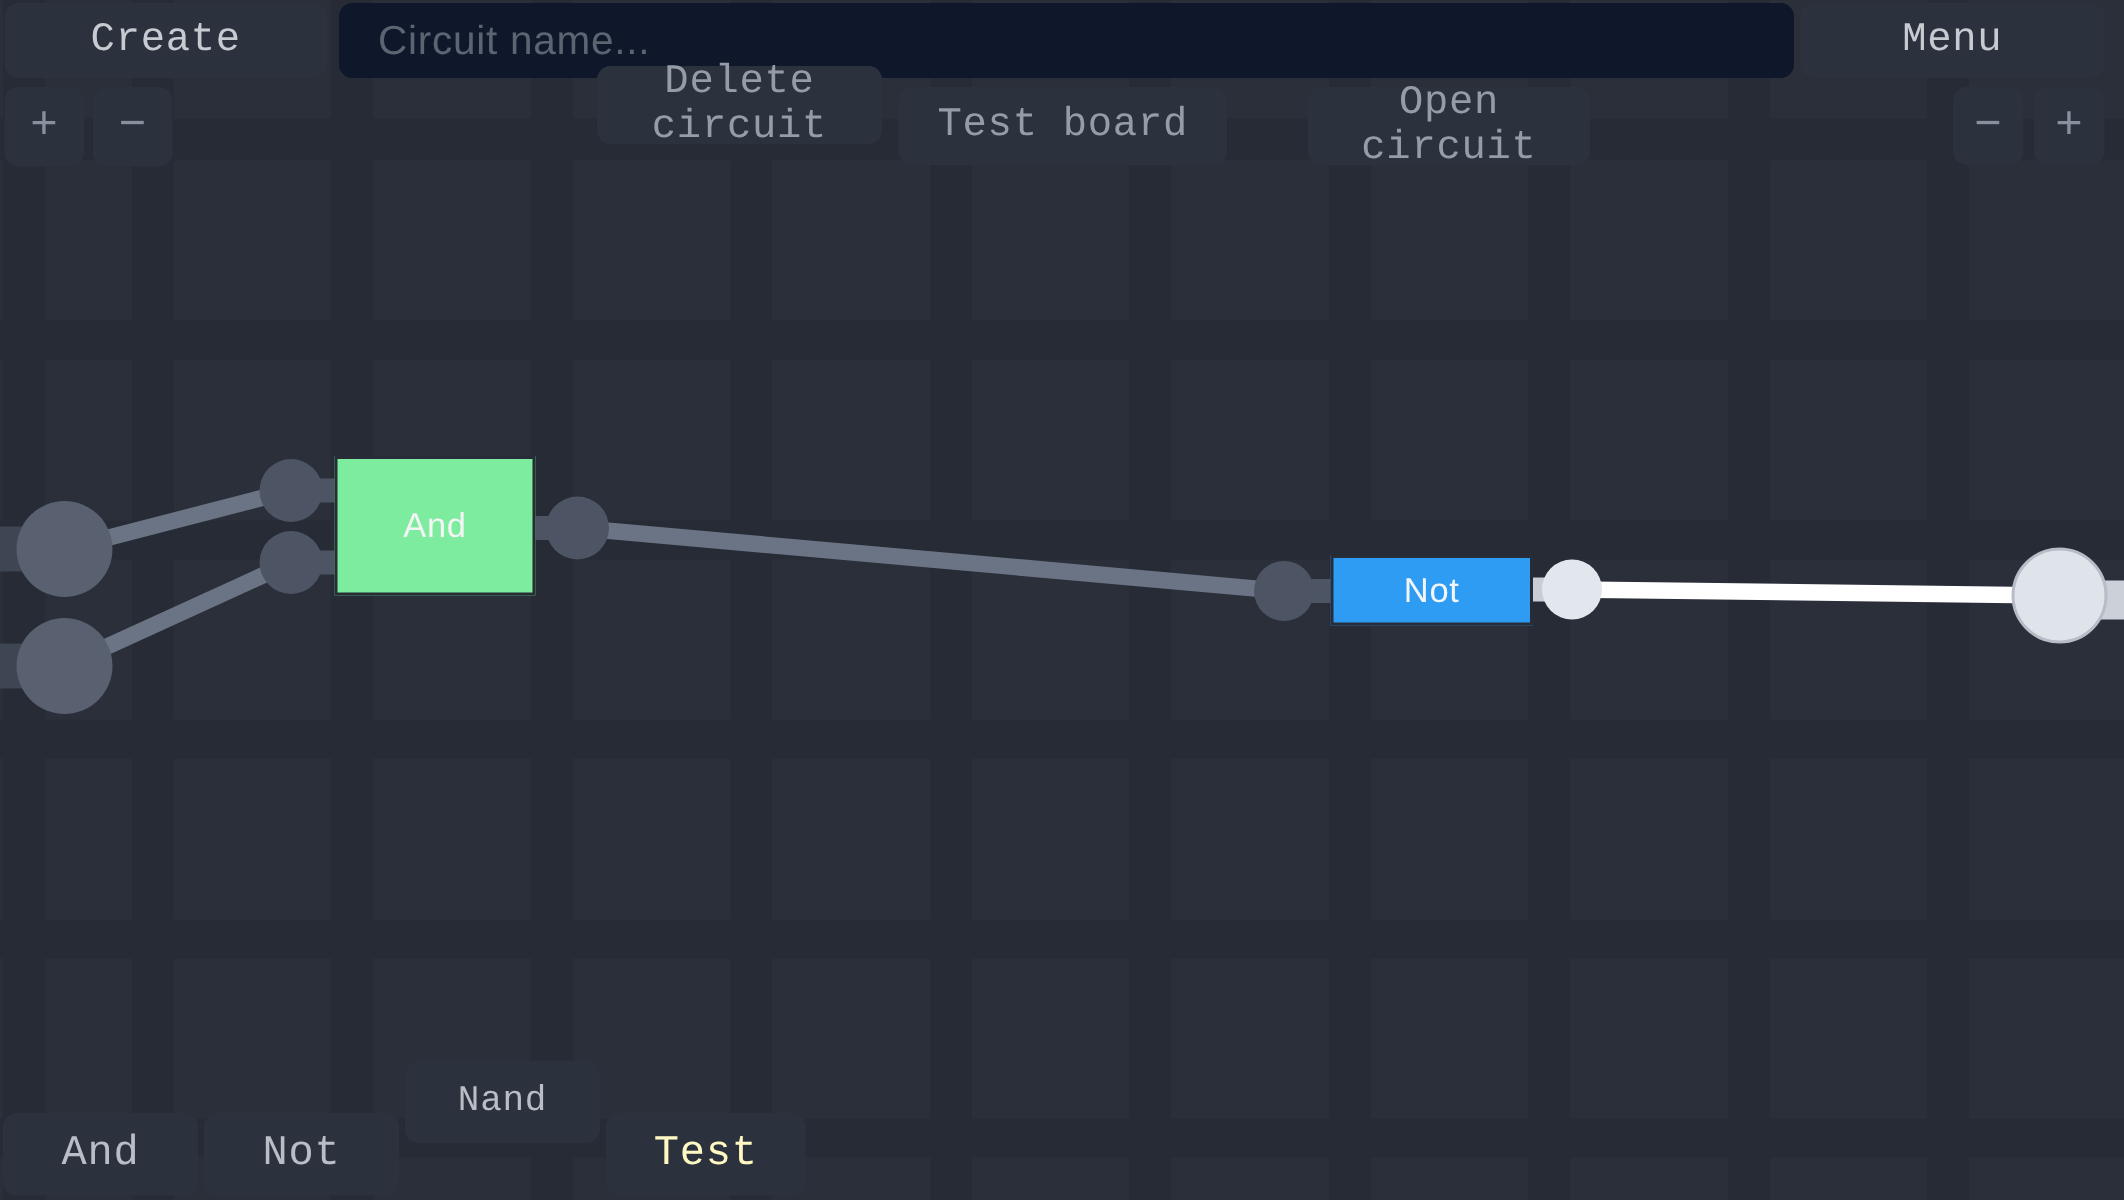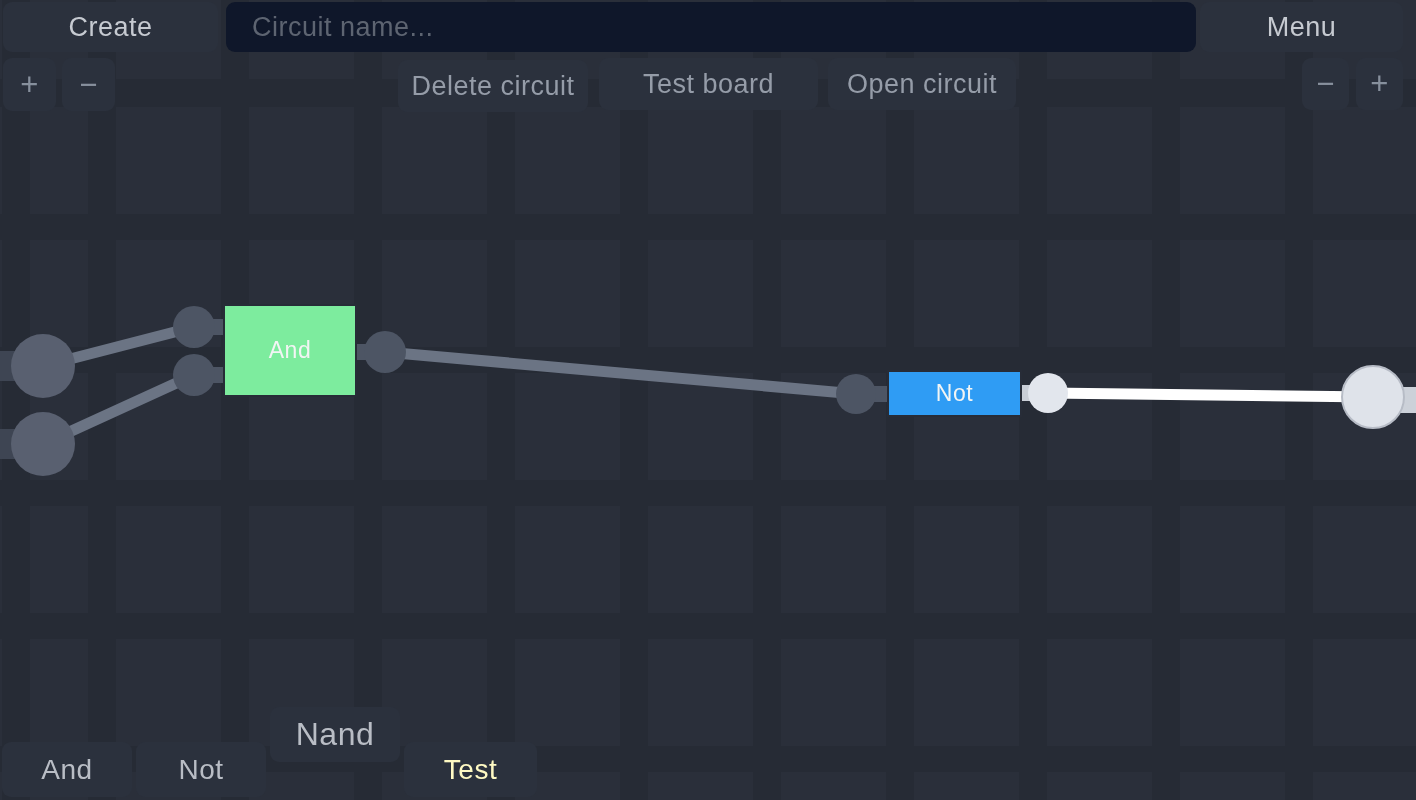--- a/index.html
+++ b/index.html
@@ -12,21 +12,21 @@
       repeating-linear-gradient(180deg, #262b35 0px, #262b35 26px, rgba(0,0,0,0) 26px, rgba(0,0,0,0) 133px);
     background-position: 88px 0px, 0px 81px;
     position:relative;
   }
   .btn {
     position:absolute;
     background:#2b313d;
     border:none;
     border-radius:9px;
     color:#c6cad1;
-    font-family:Liberation Sans, sans-serif;
+    font-family:Liberation Mono, monospace;
     font-size:27px;
     font-weight:400;
     letter-spacing:0.5px;
     display:flex;
     align-items:center;
     justify-content:center;
     z-index:10;
     cursor:pointer;
   }
   .btn.dim  { color:#959ca8; }
@@ -35,28 +35,28 @@
   #name-input {
     position:absolute; left:226px; top:2px; width:970px; height:50px;
     background:#0f172a; border:none; border-radius:9px;
     color:#c6cad1; font-family:"Liberation Sans", sans-serif;
     font-size:27px; letter-spacing:0.5px; padding:0 0 0 26px; z-index:10; outline:none;
   }
   #name-input::placeholder { color:#5d6471; opacity:1; }
   #menu-btn   { left:1200px; top:2px;  width:203px; height:50px; }
   #zoom-in-l  { left:3px;    top:58px; width:53px;  height:53px; }
   #zoom-out-l { left:62px;   top:58px; width:53px;  height:53px; }
-  #delete-btn { left:398px;  top:60px; width:190px; height:52px; }
+  #delete-btn { left:398px;  top:44px; width:190px; height:52px; }
   #clear-btn  { left:599px;  top:58px; width:219px; height:52px; }
-  #open-btn   { left:828px;  top:58px; width:188px; height:52px; }
+  #open-btn   { left:872px;  top:58px; width:188px; height:52px; }
   #zoom-out-r { left:1302px; top:58px; width:47px;  height:52px; }
   #zoom-in-r  { left:1356px; top:58px; width:47px;  height:52px; }
   #palette-and  { left:2px;   top:742px; width:130px; height:55px; color:#b9bdc5; font-size:28px; }
   #palette-not  { left:136px; top:742px; width:130px; height:55px; color:#b9bdc5; font-size:28px; }
-  #palette-nand { left:270px; top:707px; width:130px; height:55px; color:#b9bdc5; font-size:32px; }
+  #palette-nand { left:270px; top:707px; width:130px; height:55px; color:#b9bdc5; font-size:24px; }
   #palette-test { left:404px; top:742px; width:133px; height:55px; color:#fef9c3; font-size:28px; }
   #canvas { position:absolute; left:0; top:0; width:1416px; height:800px; z-index:1; }
   #wires-svg { position:absolute; left:0; top:0; }
   .gate {
     position:absolute;
     display:flex; align-items:center; justify-content:center;
     border:2px solid #272c37;
     color:#f2f5f4;
     font-size:23px; letter-spacing:0.5px;
     cursor:grab;

